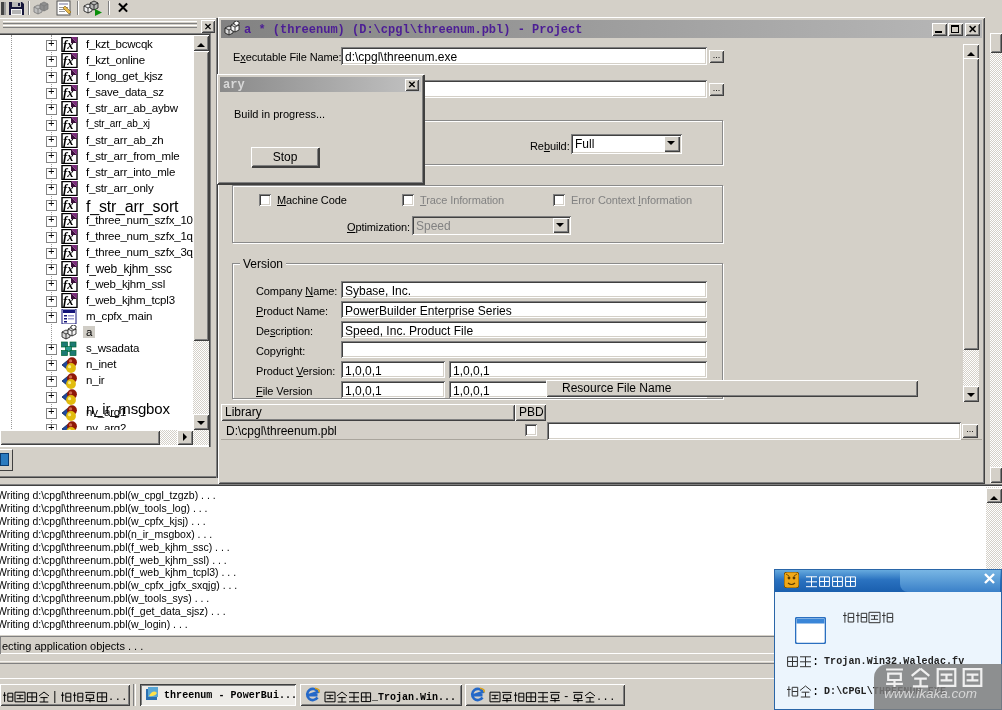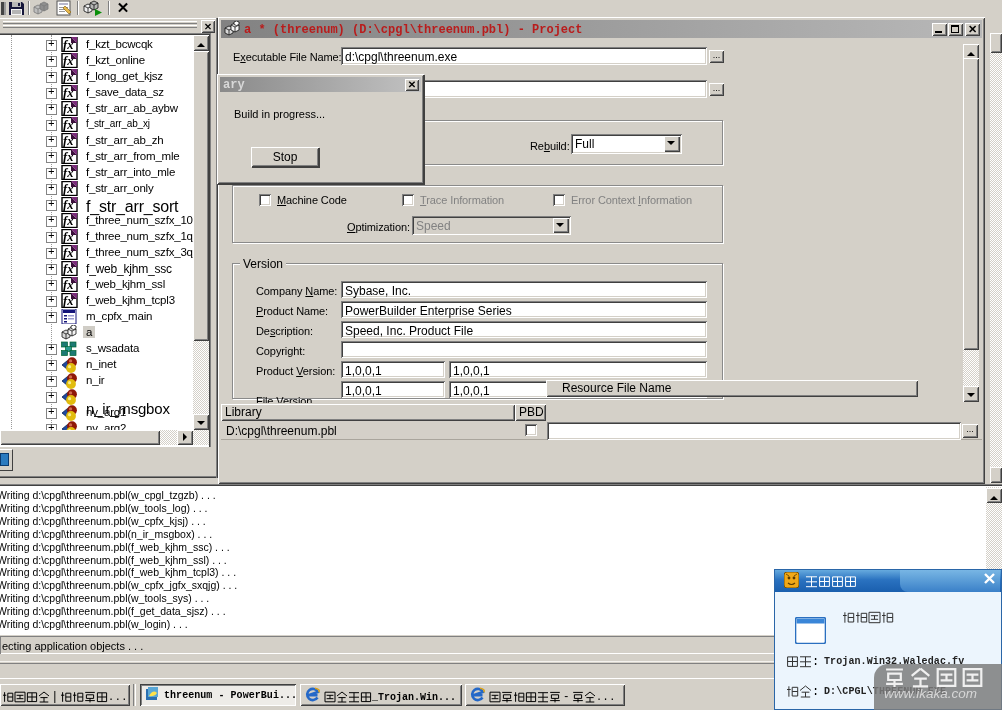--- a/index.html
+++ b/index.html
@@ -375,21 +375,21 @@
 <g stroke="#111" stroke-width="0.8">
 <path d="M1 7 L5 5 L9 7 L9 12 L5 14 L1 12 Z" fill="#d8d8d8"></path>
         <path d="M1 7 L5 9 L9 7" fill="none"></path>
         <path d="M5 9 V14" fill="none"></path>
 <path d="M7 4 L11 2 L15 4 L15 9 L11 11 L7 9 Z" fill="#f4f4f4"></path>
         <path d="M7 4 L11 6 L15 4" fill="none"></path>
         <path d="M11 6 V11" fill="none"></path>
 <path d="M10 1 L12.5 0 L15 1 L15 3.5 L12.5 4.5 L10 3.5 Z" fill="#fff"></path>
 </g>
     </svg></div>
-<div class="abs mono" style="left:244px;top:23px;font-size:12px;font-weight:bold;color:#b91c1c;letter-spacing:0px;white-space:nowrap">a * (threenum) (D:\cpgl\threenum.pbl) - Project</div>
+<div class="abs mono" style="left:244px;top:23px;font-size:12px;font-weight:bold;color:#4c1d95;letter-spacing:0px;white-space:nowrap">a * (threenum) (D:\cpgl\threenum.pbl) - Project</div>
 <div class="abs btn" style="left:932px;top:23px;width:15px;height:13px">
     <div class="abs" style="left:3px;top:8px;width:7px;height:2px;background:#000"></div>
   </div>
 <div class="abs btn" style="left:948px;top:23px;width:15px;height:13px">
     <div class="abs" style="left:3px;top:2px;width:8px;height:8px;border:1px solid #000;border-top-width:2px"></div>
   </div>
 <div class="abs btn" style="left:965px;top:23px;width:15px;height:13px;font-size:11px;font-weight:bold;text-align:center;line-height:12px">✕</div>
 
 <div class="lbl" style="left:233px;top:51px">E<u>x</u>ecutable File Name:</div>
 <div class="fld" style="left:341px;top:47px;width:366px;height:18px">
@@ -443,21 +443,21 @@
 <div class="fld" style="left:341px;top:341px;width:366px;height:17px">
     <span></span>
   </div>
 <div class="lbl" style="left:256px;top:365px">Product <u>V</u>ersion:</div>
 <div class="fld" style="left:341px;top:361px;width:104px;height:17px">
     <span>1,0,0,1</span>
   </div>
 <div class="fld" style="left:449px;top:361px;width:258px;height:17px">
     <span>1,0,0,1</span>
   </div>
-<div class="lbl" style="left:256px;top:395px"><u>F</u>ile Version</div>
+<div class="lbl" style="left:256px;top:385px"><u>F</u>ile Version</div>
 <div class="fld" style="left:341px;top:381px;width:104px;height:17px">
     <span>1,0,0,1</span>
   </div>
 <div class="fld" style="left:449px;top:381px;width:258px;height:17px">
     <span>1,0,0,1</span>
   </div>
 
 <div class="abs stip" style="left:963px;top:44px;width:16px;height:358px"></div>
 <div class="abs btn" style="left:963px;top:44px;width:16px;height:16px">
     <div class="tri-u" style="left:4px;top:4px"></div>

